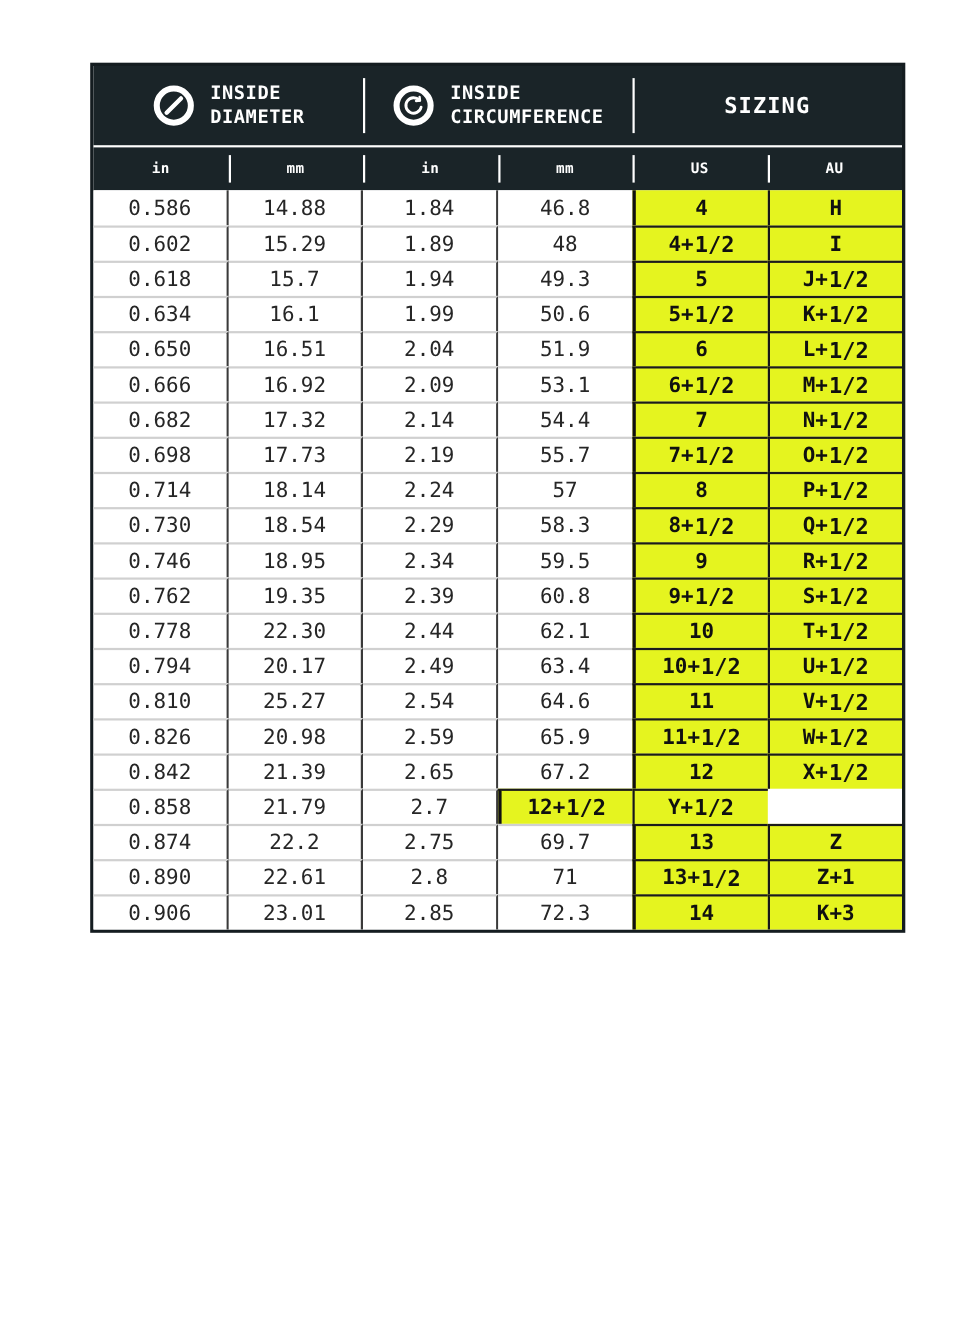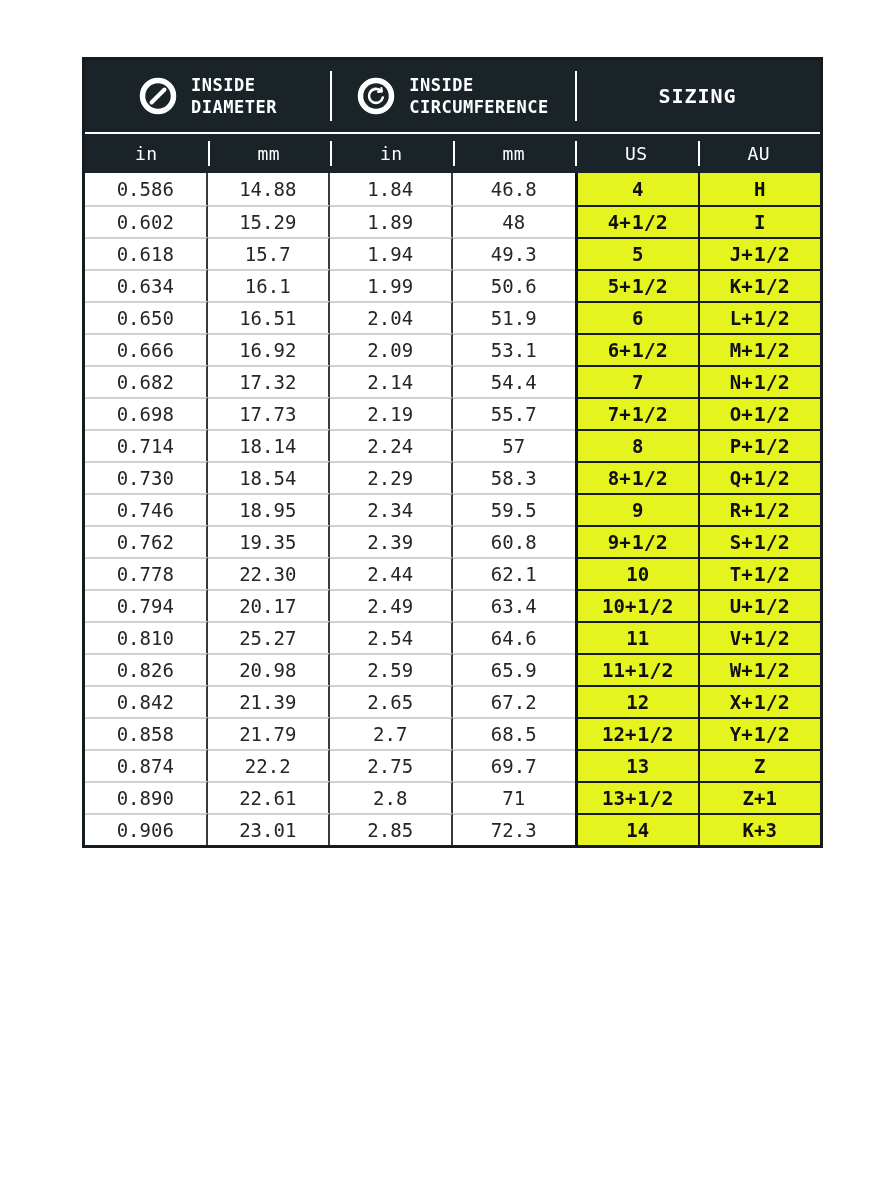--- a/index.html
+++ b/index.html
@@ -79,22 +79,22 @@
     display: grid;
     grid-template-columns: repeat(6, 1fr);
     height: 39px;
   }
   .subhead-cell {
     position: relative;
     display: flex;
     align-items: center;
     justify-content: center;
     color: var(--header-text);
-    font-size: 18px;
-    font-weight: normal;
+    font-size: 13px;
+    font-weight: bold;
     letter-spacing: 0.5px;
   }
   .subhead-cell + .subhead-cell::before {
     content: "";
     position: absolute;
     left: 0;
     top: 7px;
     bottom: 7px;
     width: 2px;
     background: #ffffff;
@@ -433,21 +433,20 @@
     <div class="cell y c5">
             <span>X+</span>
             <span class="frac">1/2</span>
           </div>
   </div>
 
   <div class="row">
     <div class="cell w c0">0.858</div>
     <div class="cell w c1">21.79</div>
     <div class="cell w c2">2.7</div>
-    <div class="cell w c3">68.5</div>
     <div class="cell y c4">
             <span>12+</span>
             <span class="frac">1/2</span>
           </div>
     <div class="cell y c5">
             <span>Y+</span>
             <span class="frac">1/2</span>
           </div>
   </div>
 

